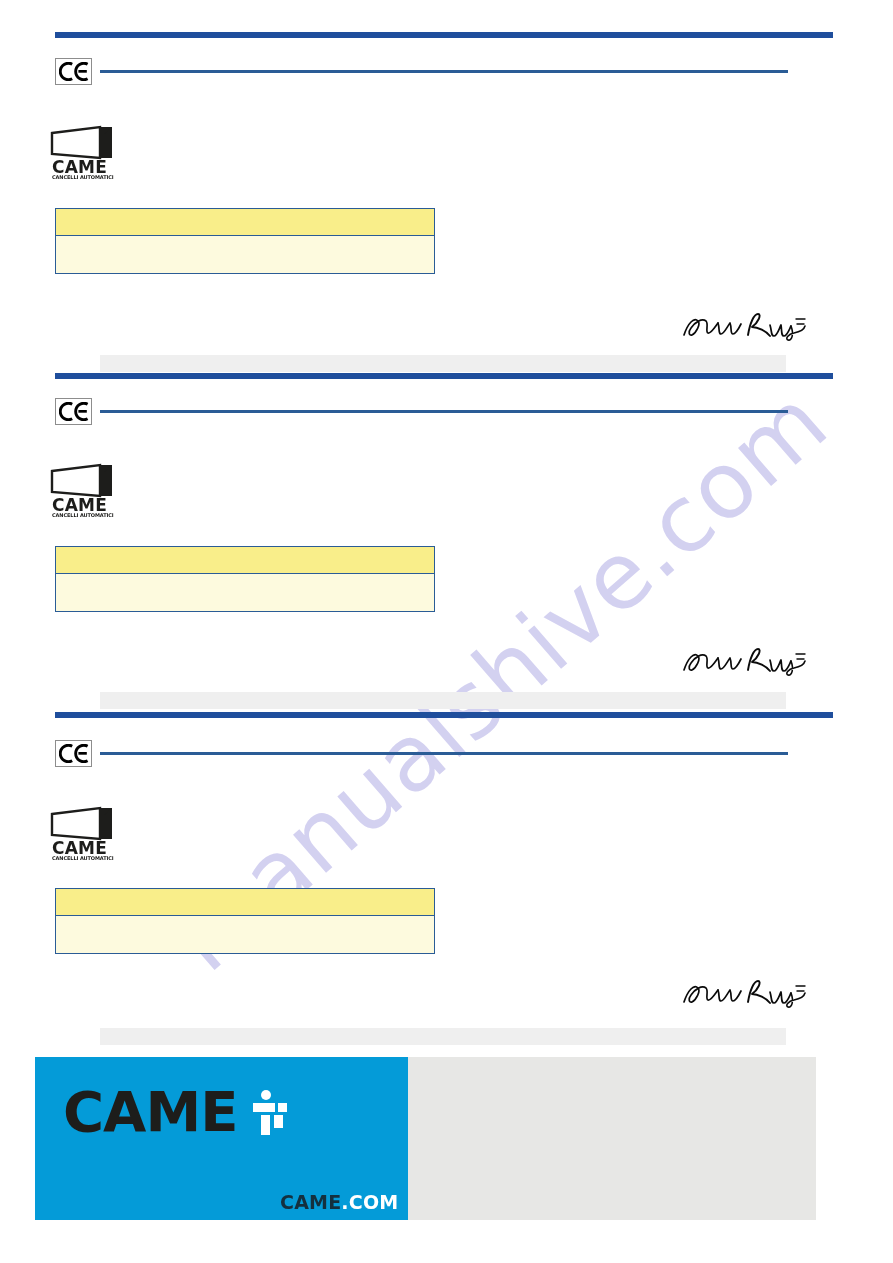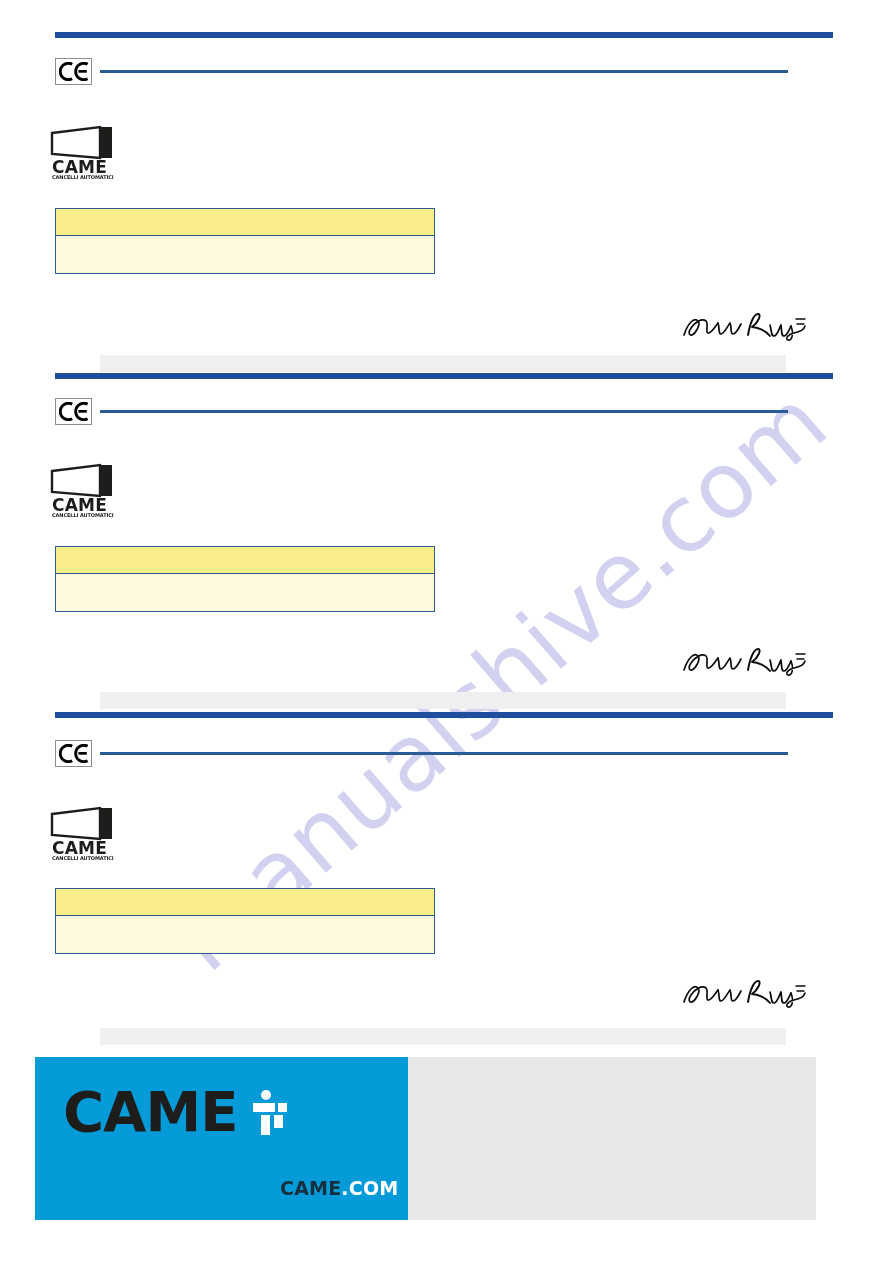--- a/index.html
+++ b/index.html
@@ -314,19 +314,19 @@
           <svg width="34" height="46" viewBox="0 0 34 46" aria-hidden="true">
             <circle cx="13" cy="6" r="5" fill="#ffffff"></circle>
             <rect x="0" y="14" width="22" height="9" fill="#ffffff"></rect>
             <rect x="25" y="14" width="9" height="9" fill="#ffffff"></rect>
             <rect x="8" y="26" width="9" height="20" fill="#ffffff"></rect>
             <rect x="21" y="26" width="9" height="13" fill="#ffffff"></rect>
           </svg>
         </span>
       </div>
 
-      <div class="footer-url" style="left:245px; top:120px;">
+      <div class="footer-url" style="left:245px; top:134px;">
         <span class="u-name">CAME</span><span class="u-tld">.COM</span>
       </div>
     </div>
   </div>
 
 </div>
 
 </body></html>

